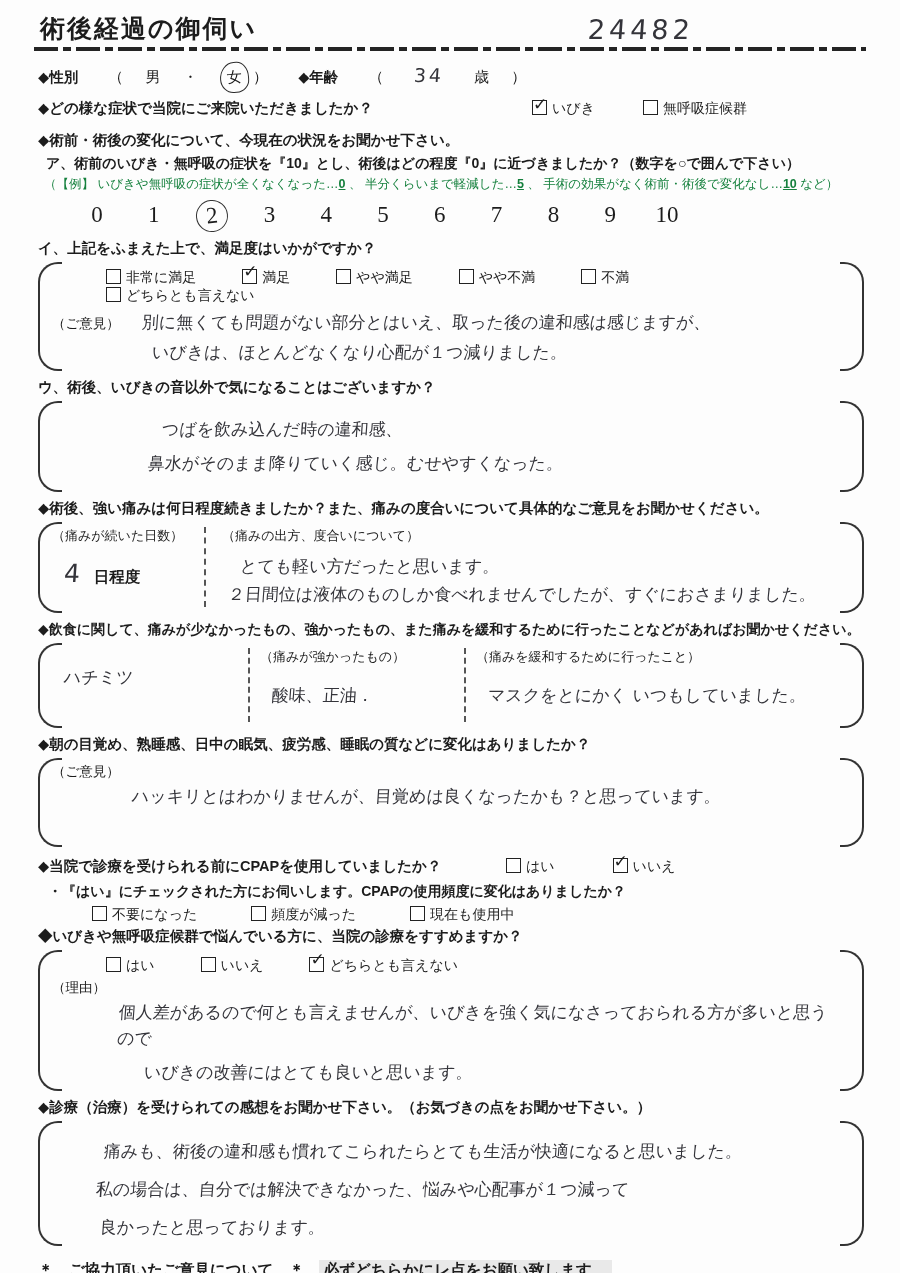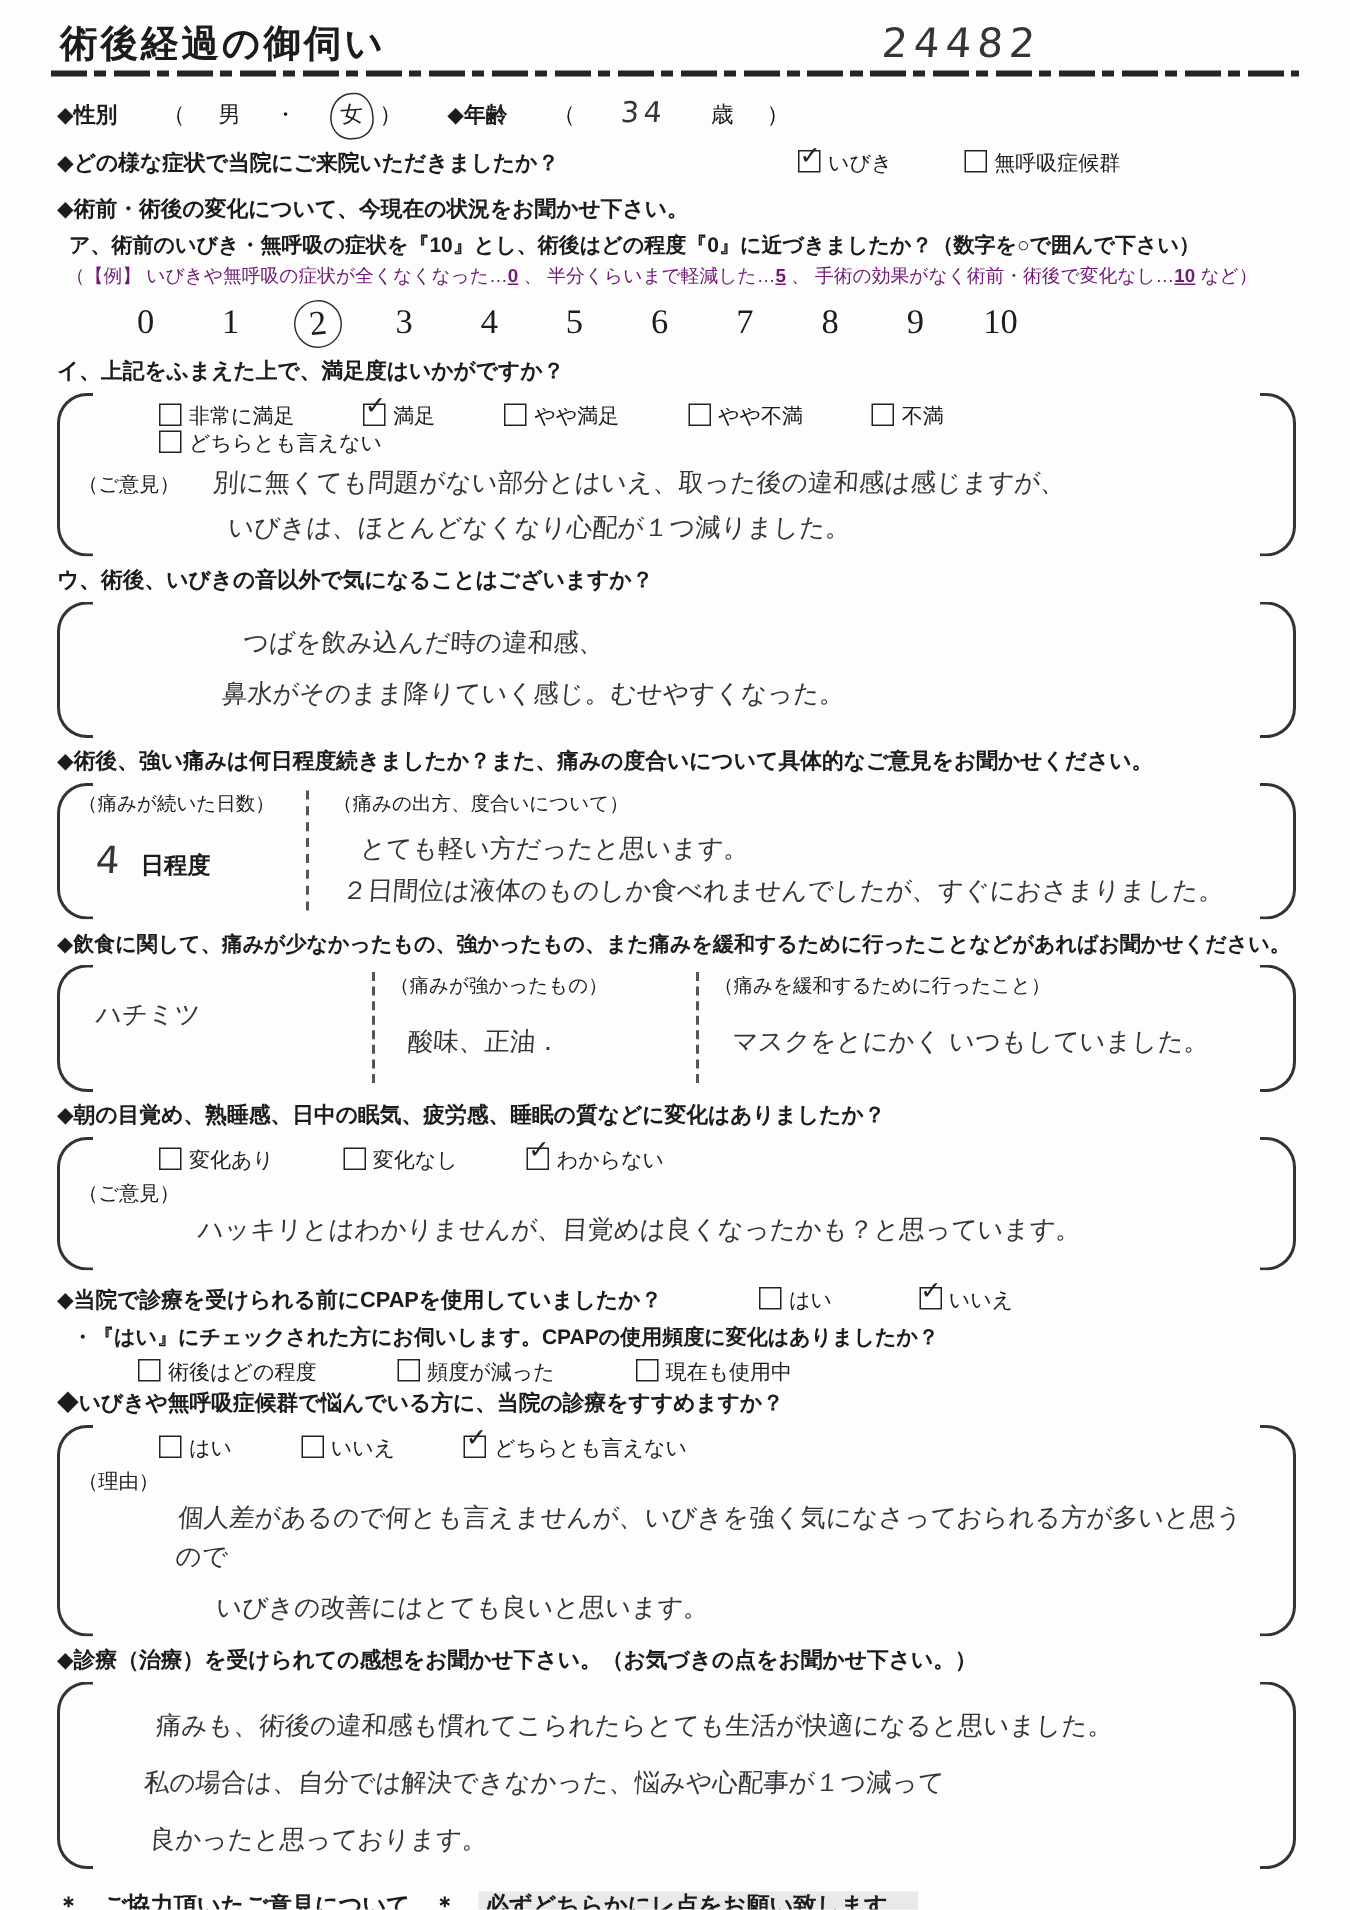--- a/index.html
+++ b/index.html
@@ -29,21 +29,21 @@
     border-radius:55% 45% 50% 50%/60% 55% 45% 50%;transform:rotate(-4deg);
   }
   .hw{font-family:"DejaVu Sans",sans-serif;color:#34343a;display:inline-block;transform:skewX(-4deg);}
   .hw-age{font-size:19px;letter-spacing:3px;}
   .sym-row{margin-top:7px;height:24px;line-height:24px;position:relative;}
   .sym-opts{position:absolute;left:478px;top:0;}
   .sym-opts .opt{margin-right:28px;}
   .h{font-weight:bold;font-size:14.5px;}
   .sec-change{margin-top:10px;line-height:21px;}
   .sub-a{margin:2px 0 0 8px;font-weight:bold;font-size:14px;line-height:21px;}
-  .example{margin:1px 0 0 6px;font-size:12.5px;color:#701a75;line-height:19px;}
+  .example{margin:1px 0 0 6px;font-size:12.5px;color:#15803d;line-height:19px;}
   .example .u{text-decoration:underline;font-weight:bold;}
   .scale{display:flex;justify-content:space-between;width:600px;margin:6px 0 2px 44px;
          font-family:"Liberation Serif","DejaVu Serif",serif;font-size:23px;}
   .snum{width:30px;height:30px;line-height:30px;text-align:center;}
   .snum.circled{border:1.8px solid #333;border-radius:50%;transform:rotate(-6deg);}
   .cbx{
     position:relative;display:inline-block;width:13px;height:13px;
     border:1.6px solid #222;margin-right:5px;vertical-align:-2px;background:#fff;
   }
   .cbx.checked::after{
@@ -190,39 +190,34 @@
     </div>
     <div class="eat-c3">
       <div class="small-label">（痛みを緩和するために行ったこと）</div>
       <div class="hw hw-line eat-val">マスクをとにかく いつもしていました。</div>
     </div>
   </div>
 </div>
 
 <div class="h sec-h">◆朝の目覚め、熟睡感、日中の眠気、疲労感、睡眠の質などに変化はありましたか？</div>
 <div class="bbox" style="min-height:78px;">
-  <div class="opt-row">
-    <span class="opt"><span class="cbx"></span><span>変化あり</span></span>
-    <span class="opt"><span class="cbx"></span><span>変化なし</span></span>
-    <span class="opt"><span class="cbx checked"></span><span>わからない</span></span>
-  </div>
   <div class="opinion-label">（ご意見）</div>
   <div class="hw hw-line" style="margin:2px 0 0 80px;">ハッキリとはわかりませんが、目覚めは良くなったかも？と思っています。</div>
 </div>
 
 <div class="cpap-q1">
   <span class="h">◆当院で診療を受けられる前にCPAPを使用していましたか？</span>
   <span class="cpap-q1-opts">
     <span class="opt"><span class="cbx"></span><span>はい</span></span>
     <span class="opt"><span class="cbx checked"></span><span>いいえ</span></span>
   </span>
 </div>
 <div class="cpap-q2">・『はい』にチェックされた方にお伺いします。CPAPの使用頻度に変化はありましたか？</div>
 <div class="cpap-q2-opts">
-  <span class="opt"><span class="cbx"></span><span>術後はどの程度</span></span>
+  <span class="opt"><span class="cbx"></span><span>不要になった</span></span>
   <span class="opt"><span class="cbx"></span><span>頻度が減った</span></span>
   <span class="opt"><span class="cbx"></span><span>現在も使用中</span></span>
 </div>
 
 <div class="h" style="margin-top:2px;line-height:21px;font-family:Liberation Serif, serif;">◆いびきや無呼吸症候群で悩んでいる方に、当院の診療をすすめますか？</div>
 <div class="bbox" style="min-height:104px;">
   <div class="opt-row">
     <span class="opt"><span class="cbx"></span><span>はい</span></span>
     <span class="opt"><span class="cbx"></span><span>いいえ</span></span>
     <span class="opt"><span class="cbx checked"></span><span>どちらとも言えない</span></span>

